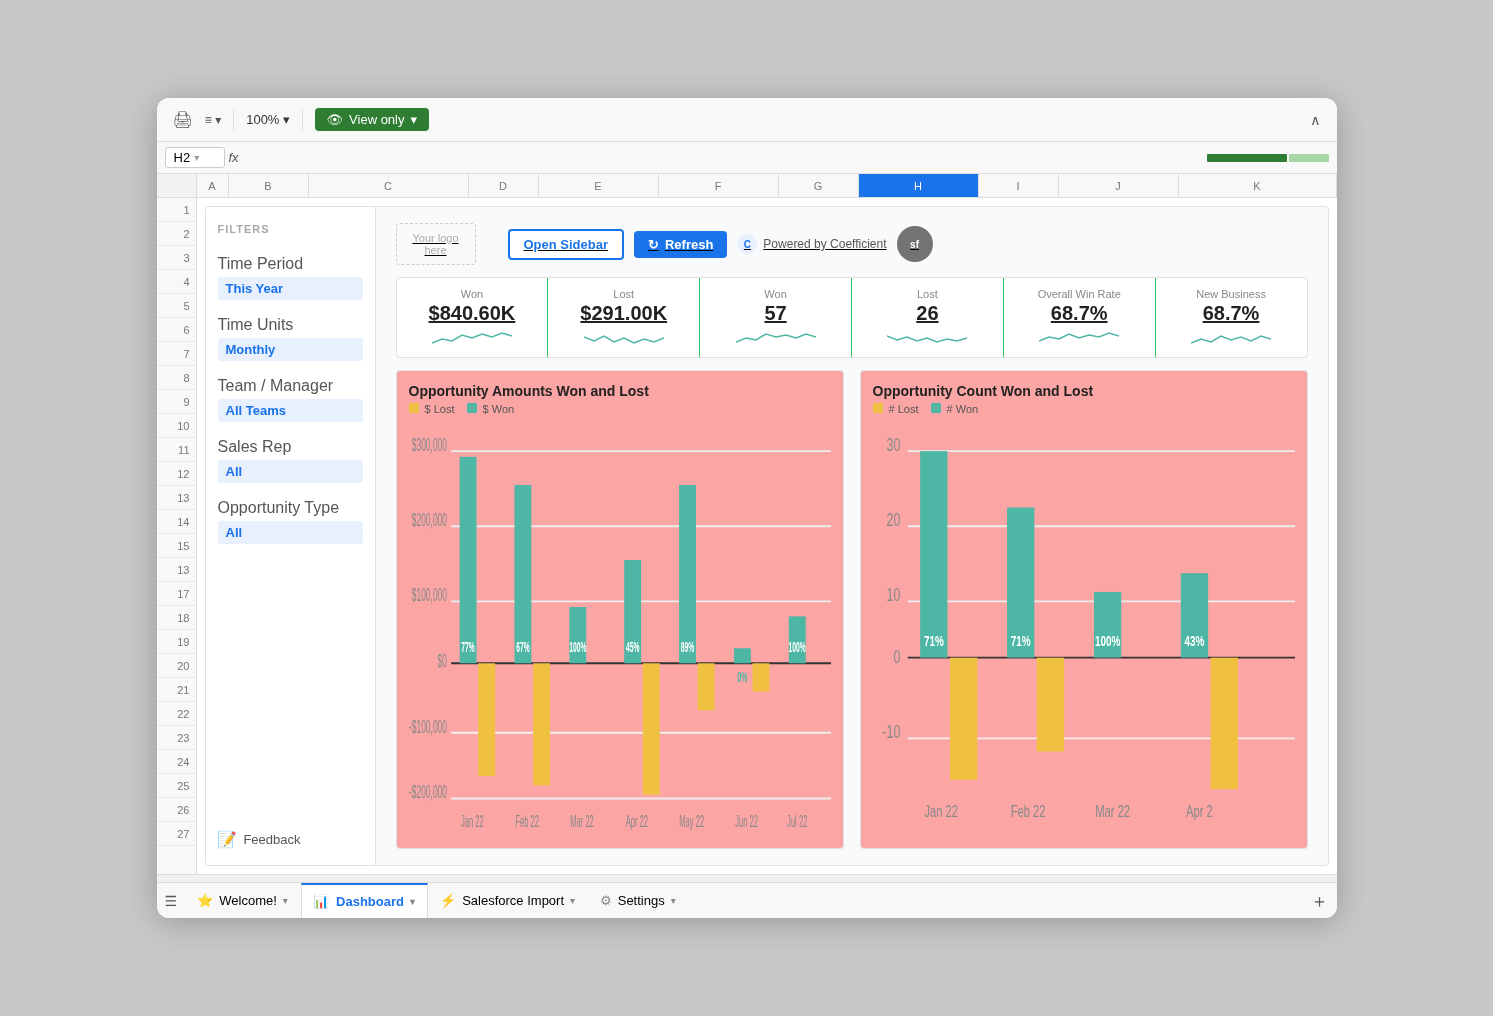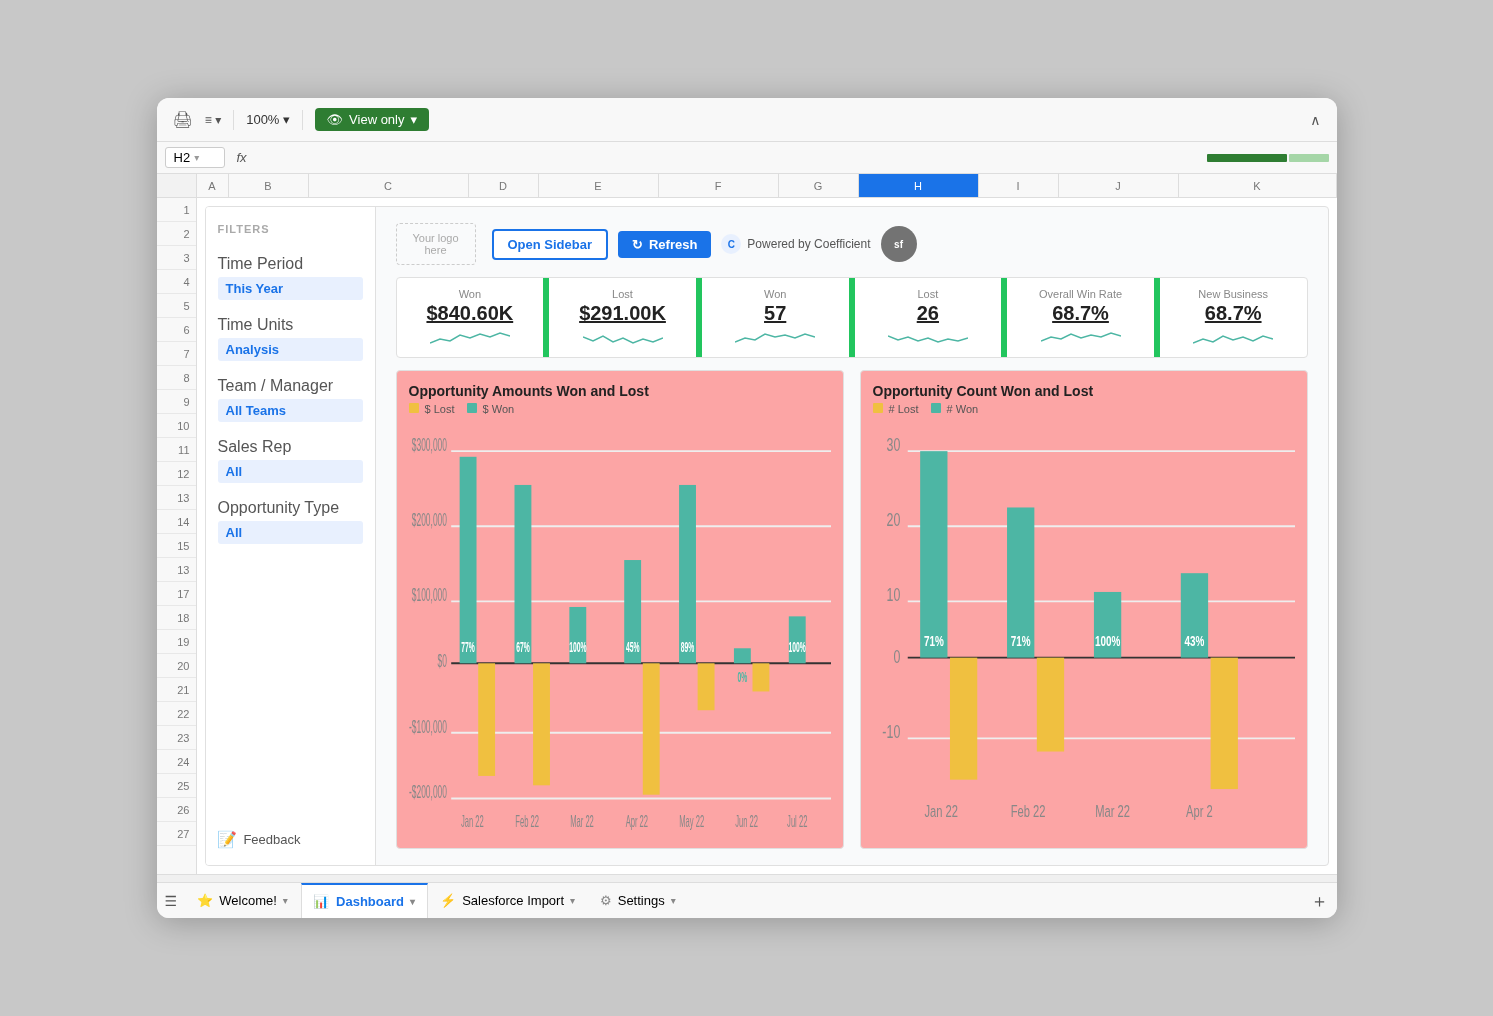--- a/index.html
+++ b/index.html
@@ -55,21 +55,20 @@
       cursor: pointer;
       font-size: 14px;
     }
     
     .formula-bar {
       background: #f8f8f8;
       border-bottom: 1px solid #ddd;
       padding: 4px 8px;
       display: flex;
       align-items: center;
-      gap: 8px;
       min-height: 32px;
     }
     .cell-ref {
       border: 1px solid #ccc;
       border-radius: 3px;
       padding: 2px 8px;
       font-size: 13px;
       width: 60px;
       background: white;
       display: flex;
@@ -204,21 +203,22 @@
       overflow: hidden;
       display: flex;
       flex-direction: column;
       padding: 16px 20px;
       gap: 12px;
     }
     
     .dash-header {
       display: flex;
       align-items: center;
-      gap: 16px;
+      gap: 32px;
+      text-decoration: underline;
     }
     .logo-placeholder {
       width: 80px;
       text-align: center;
       font-size: 11px;
       color: #aaa;
       border: 1px dashed #ccc;
       padding: 8px 4px;
       border-radius: 4px;
     }
@@ -286,21 +286,21 @@
       display: flex;
       gap: 0;
       background: white;
       border: 1px solid #e0e0e0;
       border-radius: 4px;
       overflow: hidden;
     }
     .metric-card {
       flex: 1;
       padding: 10px 12px;
-      border-right: 6px solid #22c55e;
+      border-right: 1px solid #22c55e;
       display: flex;
       flex-direction: column;
       align-items: center;
       gap: 2px;
     }
     .metric-card:last-child { border-right: none; }
     .metric-label { font-size: 11px; color: #888; text-align: center; }
     .metric-value { font-size: 20px; font-weight: 900; color: #222; text-decoration: underline; }
     .metric-sparkline {
       width: 80px;
@@ -476,21 +476,21 @@
             <div class="filters-sidebar">
               <div class="filters-title">FILTERS</div>
 
               <div class="filter-group">
                 <div class="filter-label">Time Period</div>
                 <div class="filter-value">This Year</div>
               </div>
 
               <div class="filter-group">
                 <div class="filter-label">Time Units</div>
-                <div class="filter-value">Analysis</div>
+                <div class="filter-value">Monthly</div>
               </div>
 
               <div class="filter-group">
                 <div class="filter-label">Team / Manager</div>
                 <div class="filter-value">All Teams</div>
               </div>
 
               <div class="filter-group">
                 <div class="filter-label">Sales Rep</div>
                 <div class="filter-value">All</div>

